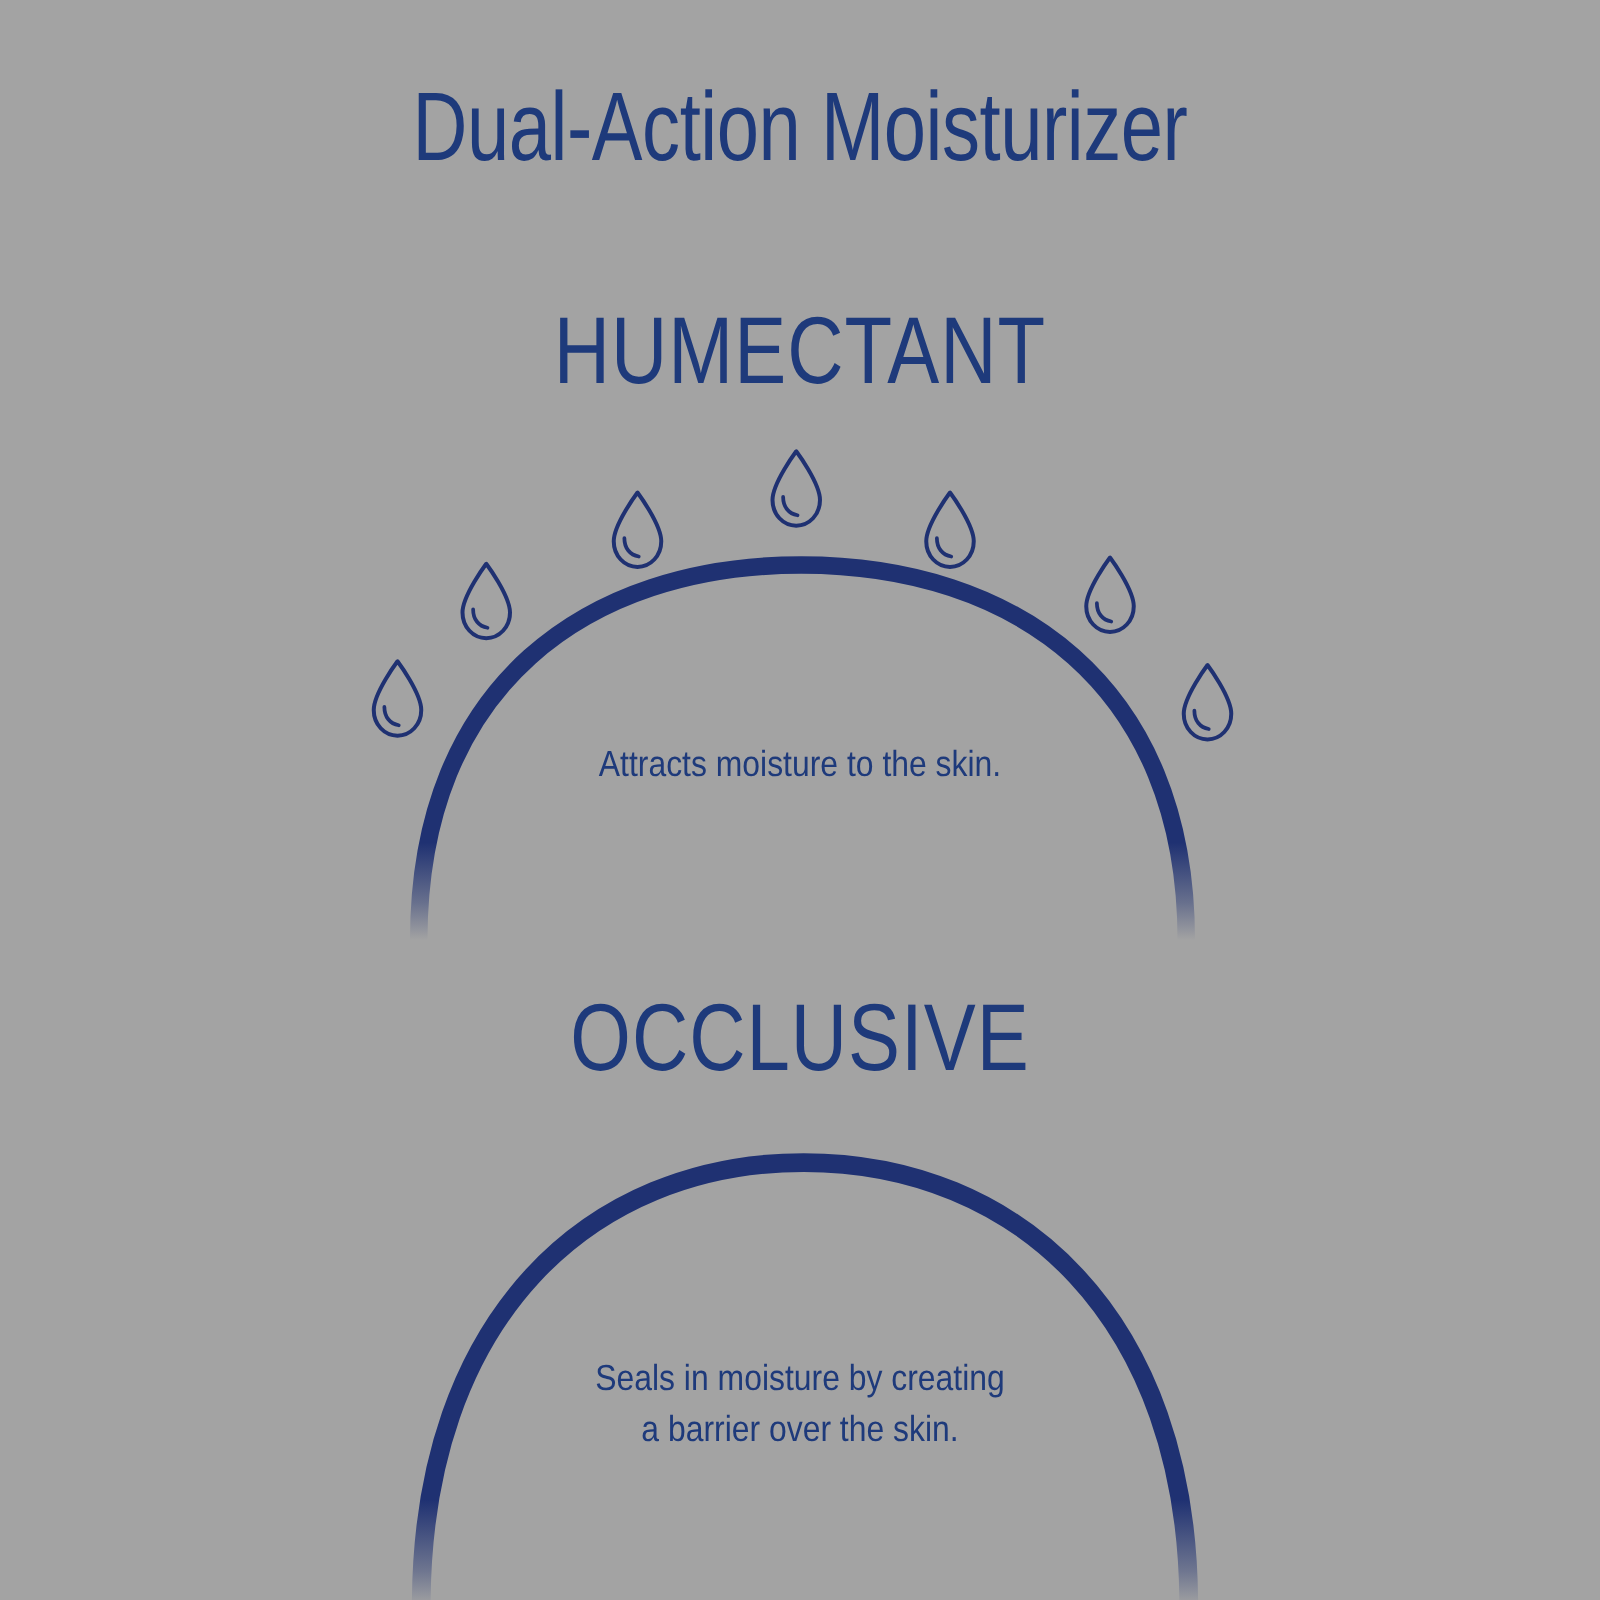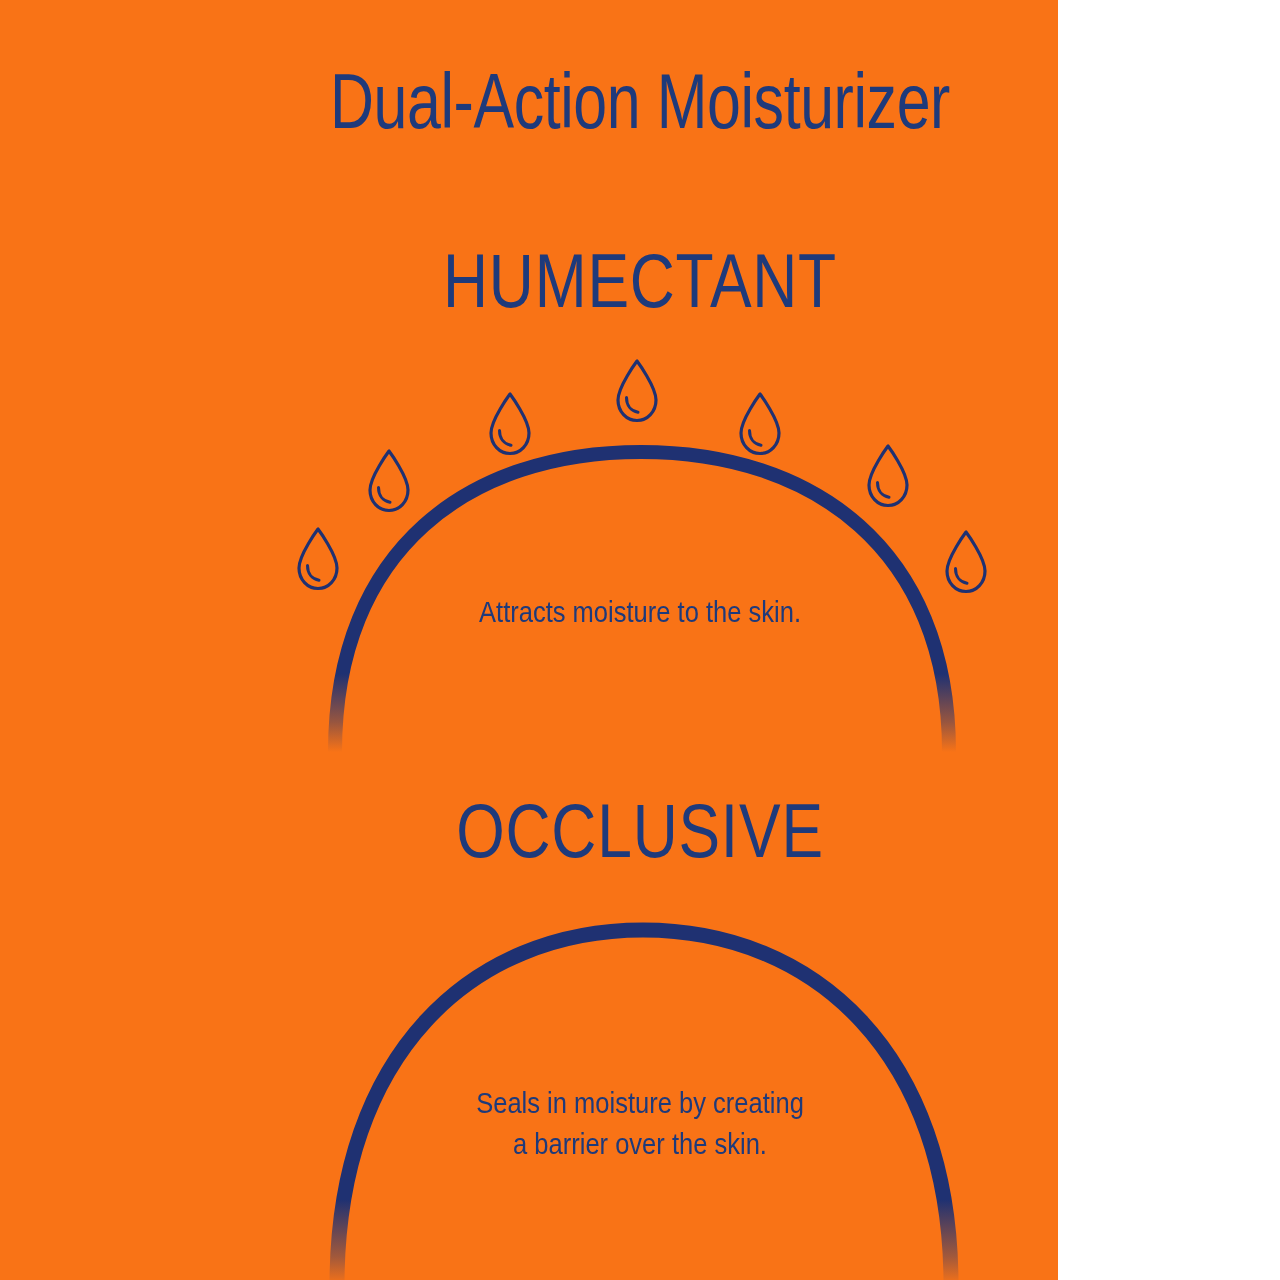--- a/index.html
+++ b/index.html
@@ -9,23 +9,23 @@
   }
   body {
     width: 1280px;
     height: 1280px;
     overflow: hidden;
     font-family: "Liberation Sans", sans-serif;
   }
 
   #infographic {
     position: relative;
-    width: 1058px;
+    width: 1280px;
     height: 1280px;
-    background: #f97316;
+    background: #a3a3a3;
   }
 
   
   .page-title {
     position: absolute;
     left: 0;
     top: 58px;
     width: 1280px;
     text-align: center;
     font-family: "Liberation Sans", sans-serif;

